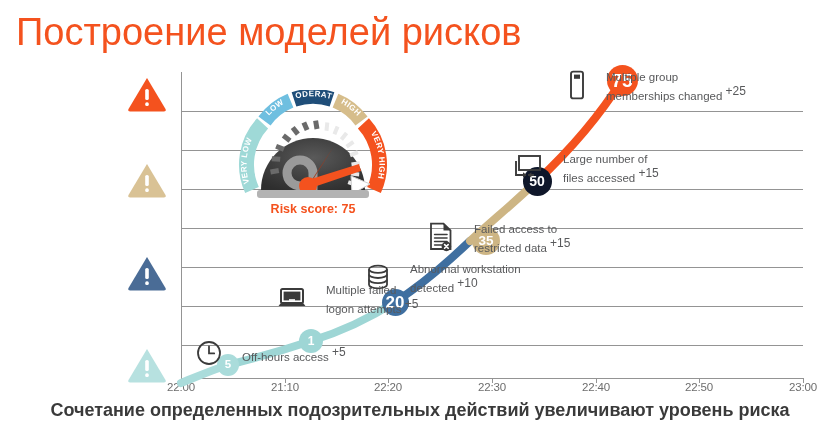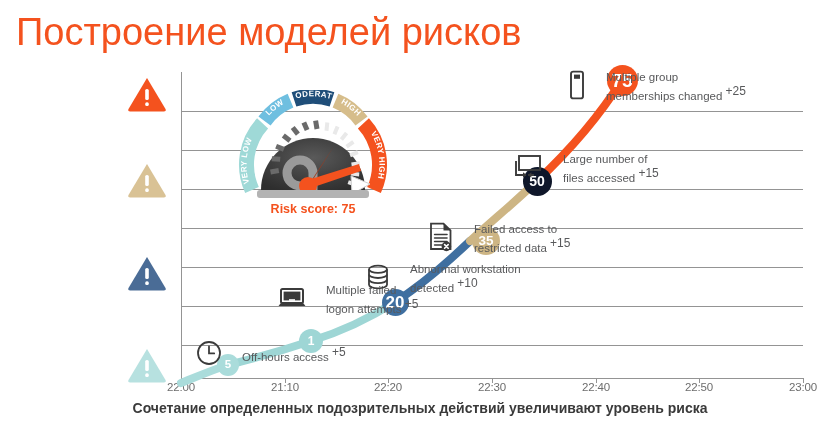--- a/index.html
+++ b/index.html
@@ -13,21 +13,21 @@
   
   .title{
     position:absolute;left:16px;top:14px;
     font-size:38px;line-height:36px;font-weight:400;
     color:#f4521e;letter-spacing:0px;white-space:nowrap;
   }
 
   
   .caption{
     position:absolute;left:0;top:400px;width:840px;text-align:center;
-    font-size:14px;font-weight:bold;color:#3a3a3a;white-space:nowrap;
+    font-size:18px;font-weight:bold;color:#3a3a3a;white-space:nowrap;
   }
 
   
   .plot{position:absolute;left:181px;top:72px;width:622px;height:306px;}
   .gridline{position:absolute;left:0;width:622px;height:1px;background:#949494;}
   .axis-y{position:absolute;left:0px;top:0px;width:1px;height:306px;background:#949494;}
   .axis-x{position:absolute;left:0px;top:306px;width:622px;height:1px;background:#949494;}
   .tick{position:absolute;top:306px;width:1px;height:5px;background:#949494;}
 
   .xlabels{position:absolute;left:181px;top:381px;width:622px;height:16px;}

